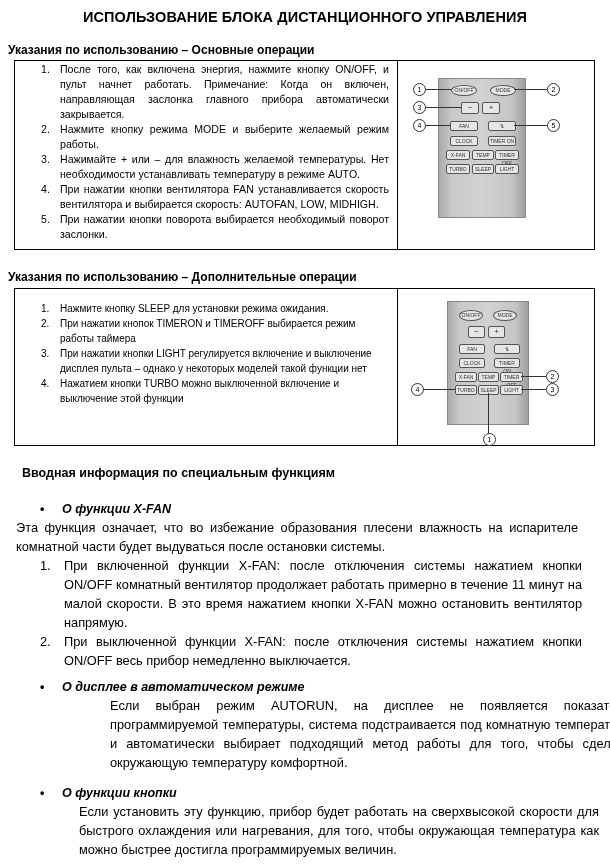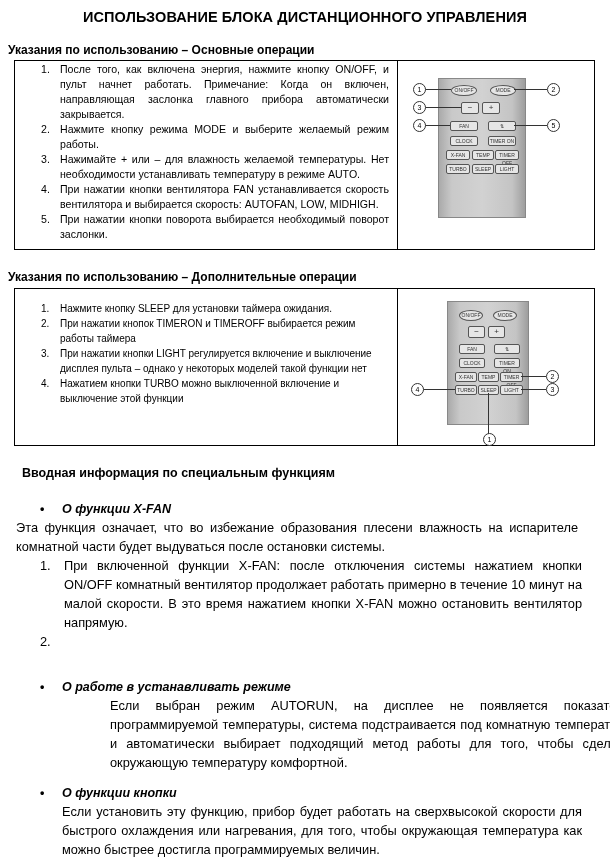--- a/index.html
+++ b/index.html
@@ -80,21 +80,21 @@
   </tr>
 </tbody>
   </table>
 
 <div class="h2" style="top:270px;">Указания по использованию – Дополнительные операции</div>
 <table class="box" style="top:288px;height:158px;">
   <tbody>
       <tr>
     <td class="textcell">
       <ol class="ops2" style="margin-top:12px;">
-        <li><span class="num">1.</span><span>Нажмите кнопку SLEEP для установки таймера ожидания.</span></li>
+        <li><span class="num">1.</span><span>Нажмите кнопку SLEEP для установки режима ожидания.</span></li>
         <li><span class="num">2.</span><span>При нажатии кнопок TIMERON и TIMEROFF выбирается режим работы таймера</span></li>
         <li><span class="num">3.</span><span>При нажатии кнопки LIGHT регулируется включение и выключение дисплея пульта – однако у некоторых моделей такой функции нет</span></li>
         <li><span class="num">4.</span><span>Нажатием кнопки TURBO можно выключенной включение и выключение этой функции</span></li>
       </ol>
     </td>
     <td class="imgcell">
       <div style="position:absolute;left:0;top:0;width:196px;height:156px;">
         <div class="remote" style="left:49px;top:12px;width:80px;height:122px;"></div>
         <div class="rbtn oval" style="left:61px;top:21px;width:22px;height:9px;">ON/OFF</div>
         <div class="rbtn oval" style="left:95px;top:21px;width:22px;height:9px;">MODE</div>
@@ -122,21 +122,21 @@
     </td>
   </tr>
 </tbody>
   </table>
 
 <div class="sec-title">Вводная информация по специальным функциям</div>
 
 <div class="bullet-h" style="top:502px;"><span class="dot">•</span><span>О функции X-FAN</span></div>
 <div class="para" style="left:16px;top:518px;width:562px;">Эта функция означает, что во избежание образования плесени влажность на испарителе комнатной части будет выдуваться после остановки системы.</div>
 <ol class="xfan">
-  <li><span class="num">1.</span><span>При включенной функции X-FAN: после отключения системы нажатием кнопки ON/OFF комнатный вентилятор продолжает работать примерно в течение 10 минут на малой скорости. В это время нажатием кнопки X-FAN можно остановить вентилятор напрямую.</span></li>
-  <li><span class="num">2.</span></li>
+  <li><span class="num">1.</span><span>При включенной функции X-FAN: после отключения системы нажатием кнопки ON/OFF комнатный вентилятор продолжает работать примерно в течение 11 минут на малой скорости. В это время нажатием кнопки X-FAN можно остановить вентилятор напрямую.</span></li>
+  <li><span class="num">2.</span><span>При выключенной функции X-FAN: после отключения системы нажатием кнопки ON/OFF весь прибор немедленно выключается.</span></li>
 </ol>
 
-<div class="bullet-h" style="top:680px;"><span class="dot">•</span><span>О работе в устанавливать режиме</span></div>
+<div class="bullet-h" style="top:680px;"><span class="dot">•</span><span>О дисплее в автоматическом режиме</span></div>
 <div class="para" style="left:62px;top:696px;width:520px;margin-left:48px;">Если выбран режим AUTORUN, на дисплее не появляется показатель программируемой температуры, система подстраивается под комнатную температуру и автоматически выбирает подходящий метод работы для того, чтобы сделать окружающую температуру комфортной.</div>
 
 <div class="bullet-h" style="top:786px;"><span class="dot">•</span><span>О функции кнопки</span></div>
-<div class="para" style="left:62px;top:802px;width:520px;">Если установить эту функцию, прибор будет работать на сверхвысокой скорости для быстрого охлаждения или нагревания, для того, чтобы окружающая температура как можно быстрее достигла программируемых величин.</div>
+<div class="para" style="left:79px;top:802px;width:520px;">Если установить эту функцию, прибор будет работать на сверхвысокой скорости для быстрого охлаждения или нагревания, для того, чтобы окружающая температура как можно быстрее достигла программируемых величин.</div>
 
 </body></html>

